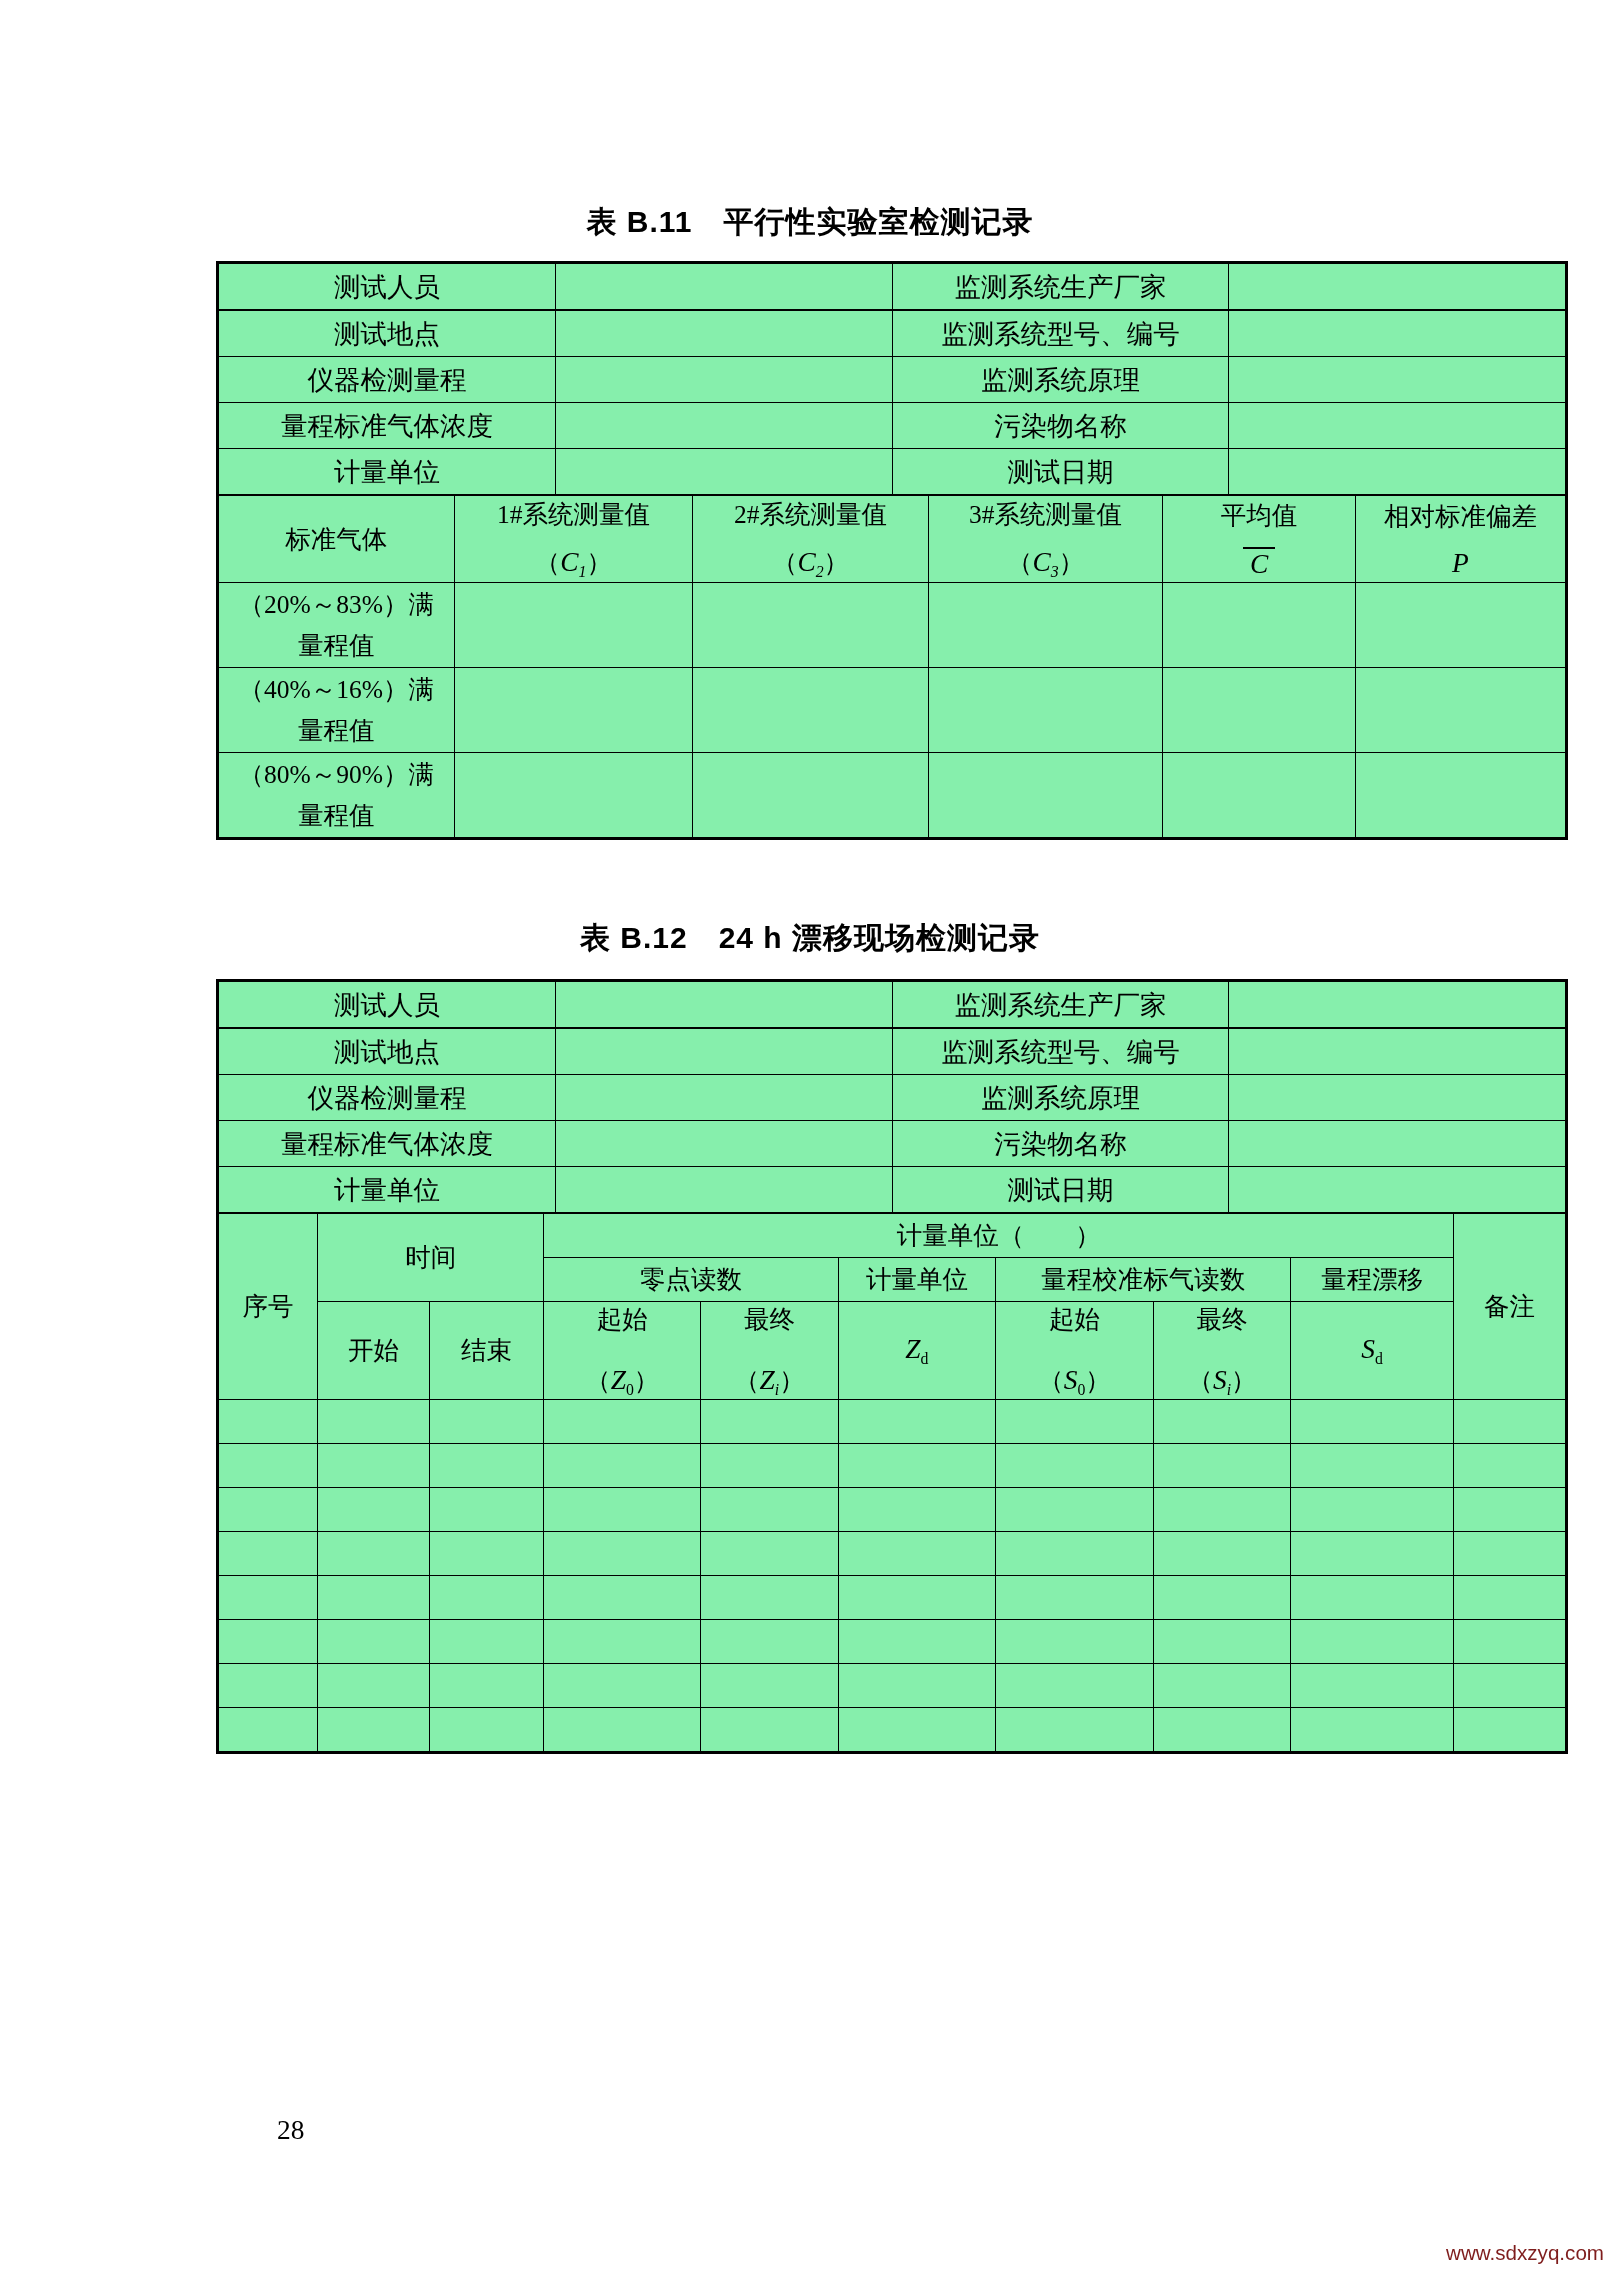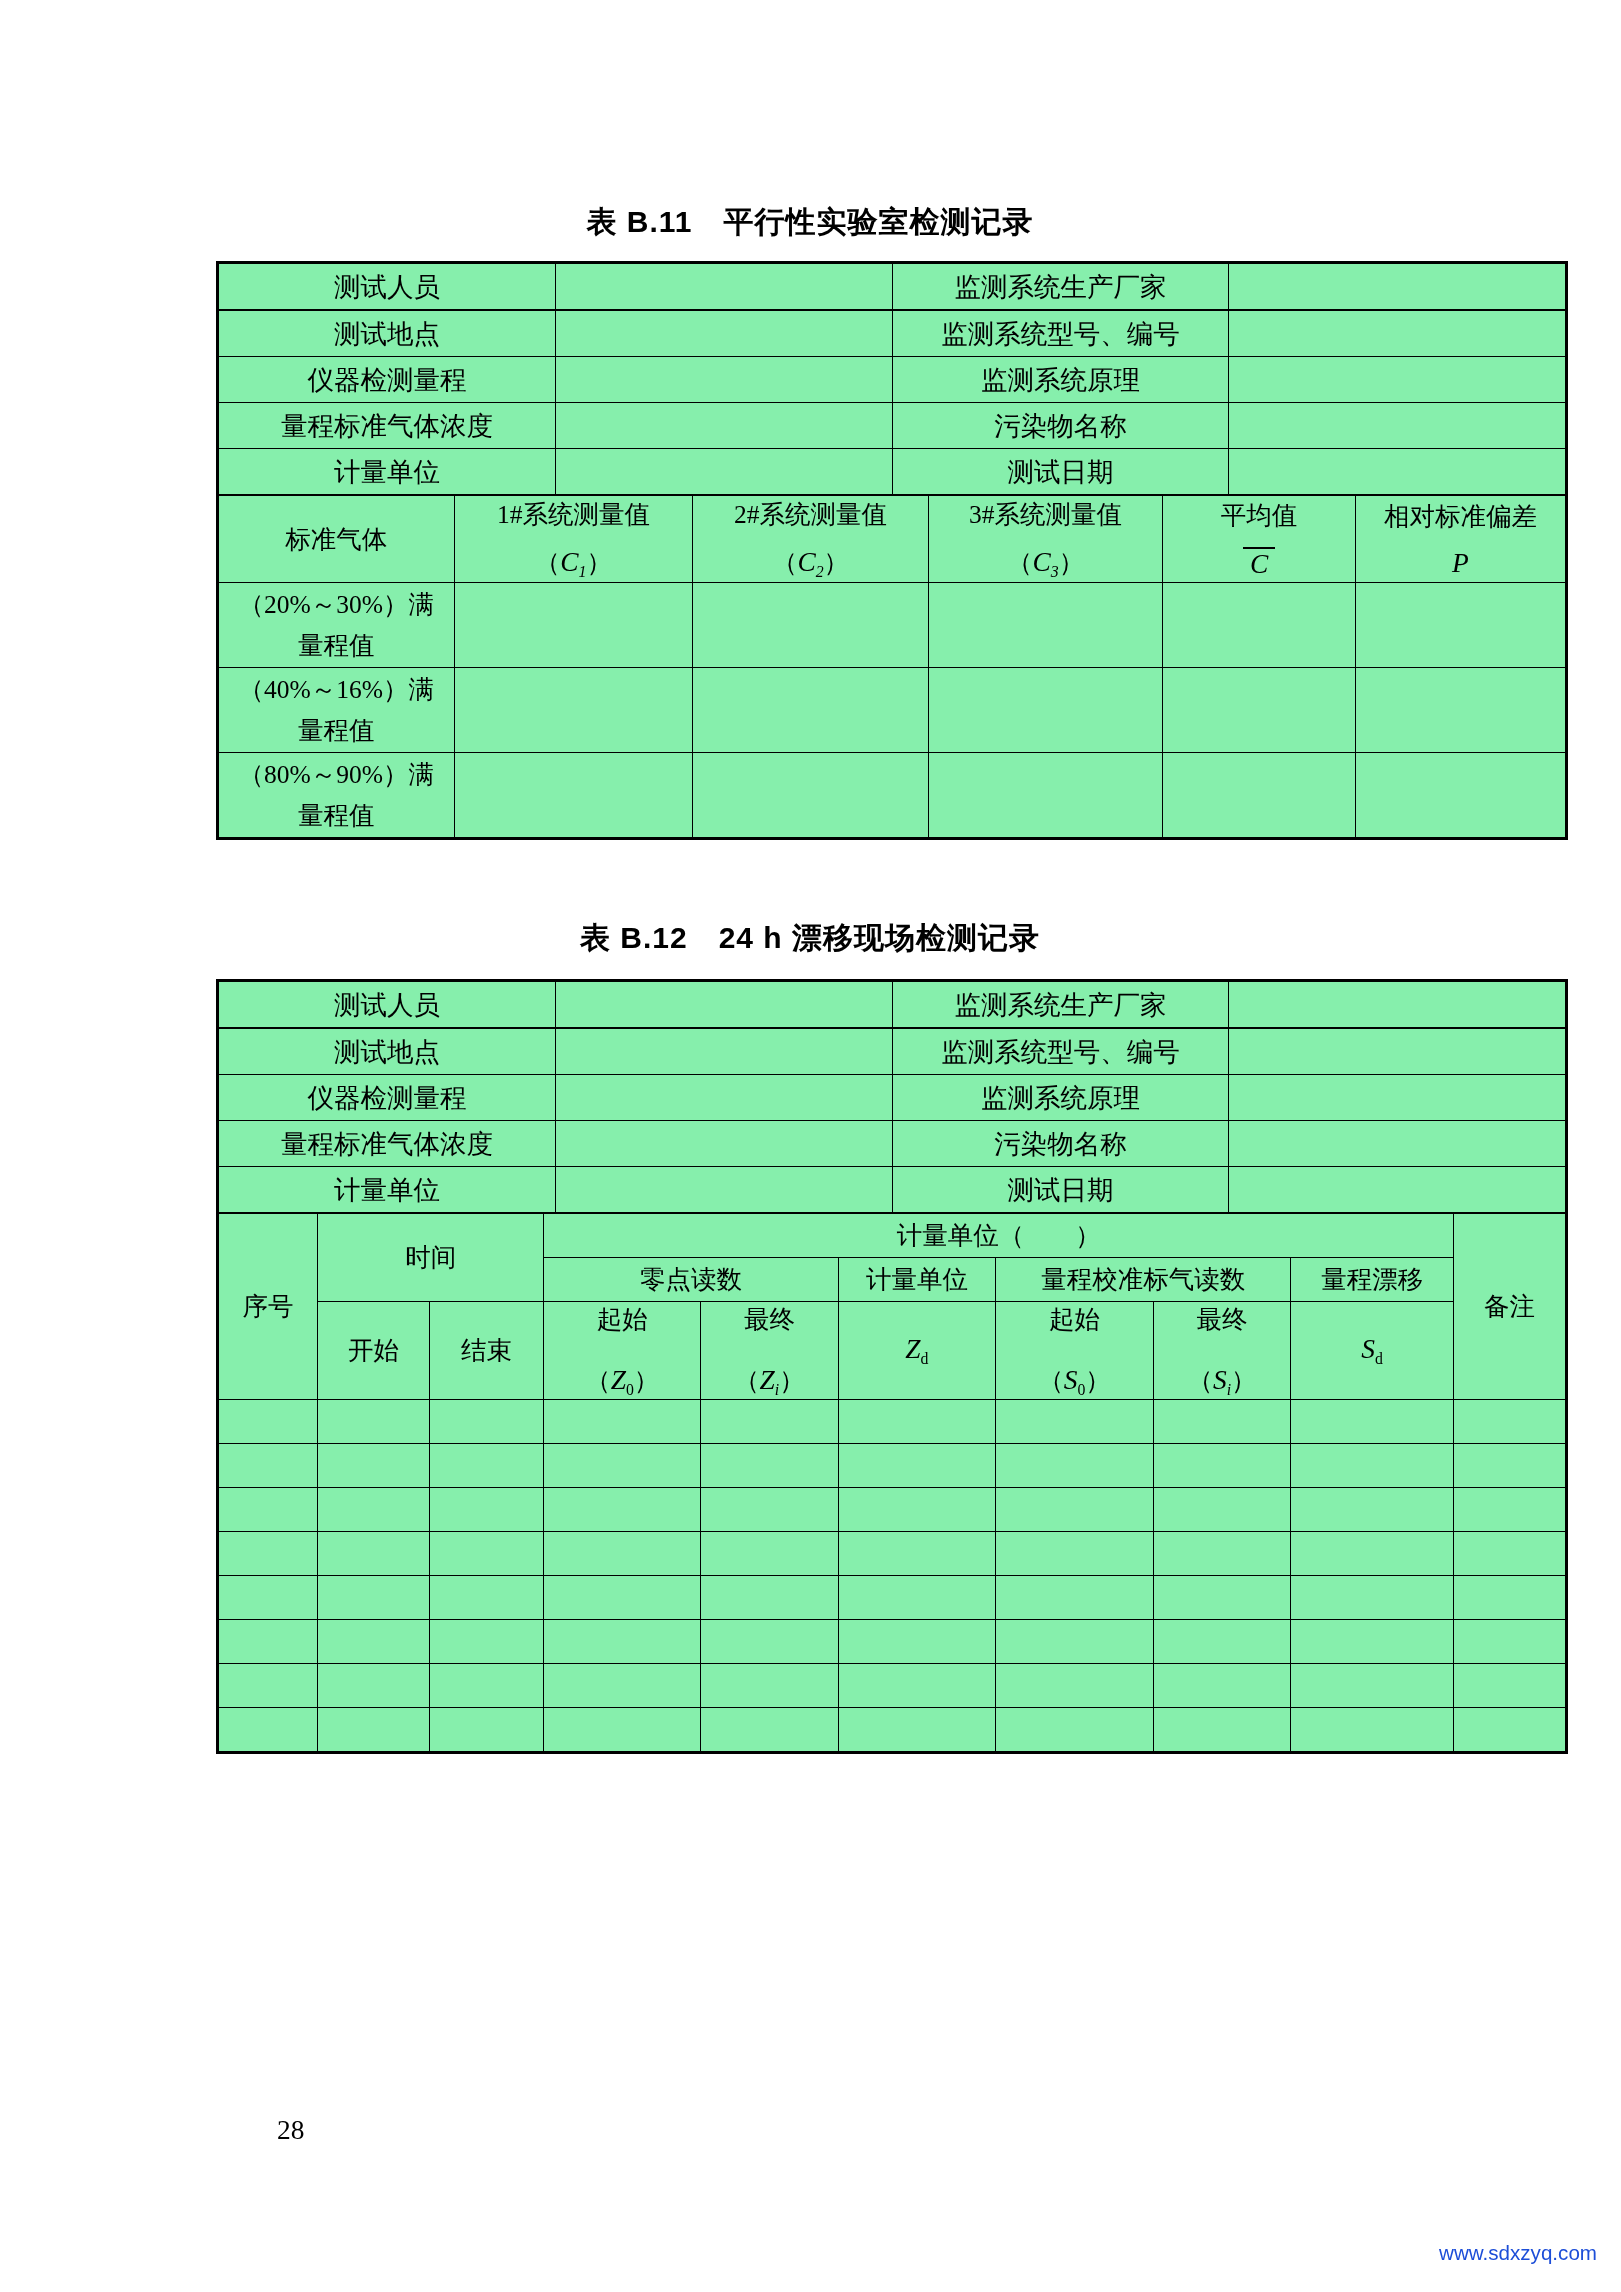--- a/index.html
+++ b/index.html
@@ -46,22 +46,22 @@
   .sym{font-family:"Liberation Serif","DejaVu Serif",serif;font-style:italic;font-size:27.4px;}
   sub{font-size:0.62em;font-style:normal;}
   sub.it{font-style:italic;}
   .obar{display:inline-block;border-top:2.9px solid #000;padding:2px 6.9px 0 6.9px;line-height:1.0;}
   .two-line{line-height:1.62;font-size:28px;}
   .page-number{
     position:absolute;left:277px;top:2115px;
     font-size:27.4px;font-family:"Liberation Serif","DejaVu Serif",serif;
   }
   .watermark{
-    position:absolute;right:24px;top:2241px;
-    font-size:20.6px;color:#1d4ed8;
+    position:absolute;right:17px;top:2241px;
+    font-size:20.6px;color:#7f1d1d;
     font-family:"Liberation Sans","DejaVu Sans",sans-serif;
   }
 </style>
 </head>
 <body>
 
 <div class="doc">
 
   <div class="tbl-title" style="top:202px;">表 B.11　平行性实验室检测记录</div>
 
@@ -136,21 +136,21 @@
           <div class="l1">平均值</div>
           <div class="l2"><span class="obar"><span class="sym">C</span></span></div>
         </td>
         <td>
           <div class="l1">相对标准偏差</div>
           <div class="l2"><span class="sym">P</span></div>
         </td>
       </tr>
       <tr>
         <td class="two-line">
-          <div>（20%～30%）满</div>
+          <div>（20%～83%）满</div>
           <div>量程值</div>
         </td>
         <td></td>
         <td></td>
         <td></td>
         <td></td>
         <td></td>
       </tr>
       <tr>
         <td class="two-line">

